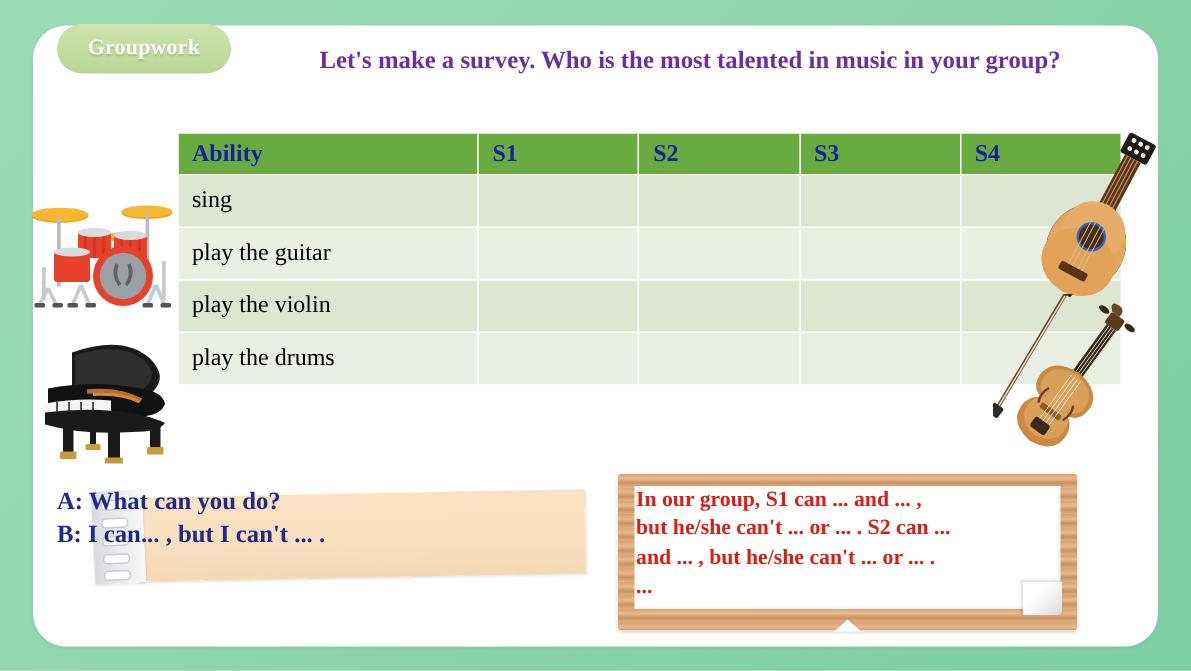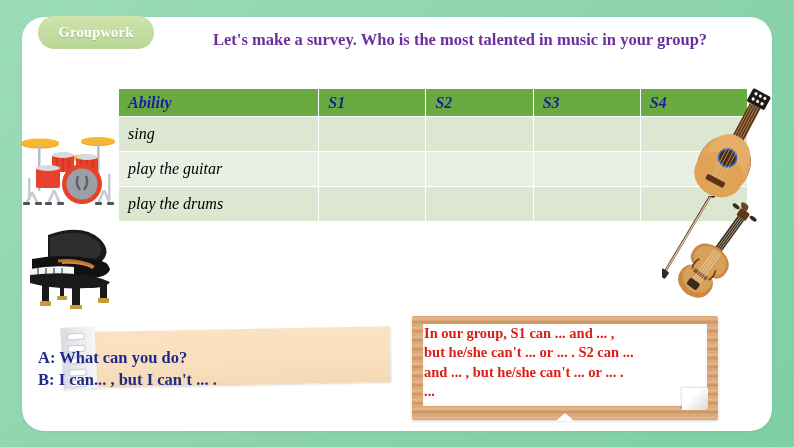--- a/index.html
+++ b/index.html
@@ -66,21 +66,20 @@
     line-height: 1.42;
     font-family: "Liberation Serif", serif;
   }
 
   
   .tbl-wrap {
     position: absolute;
     left: 118px;
     top: 88px;
     width: 630px;
-    font-style: italic;
   }
   table.survey {
     border-collapse: collapse;
     width: 630px;
     table-layout: fixed;
   }
   table.survey th, table.survey td {
     border: 1px solid #ffffff;
     padding: 0 0 0 9px;
     text-align: left;
@@ -151,21 +150,20 @@
   .note-left-text {
     position: absolute;
     left: 38px;
     top: 323px;
     width: 300px;
     color: #1f2a86;
     font-size: 16.5px;
     font-weight: bold;
     line-height: 1.36;
     font-family: "Liberation Serif", serif;
-    margin-top: 24px;
   }
 
   
   .note-right {
     position: absolute;
     left: 412px;
     top: 316px;
     width: 306px;
     height: 104px;
   }
@@ -252,20 +250,27 @@
       <tbody>
         <tr>
           <td>sing</td>
           <td></td>
           <td></td>
           <td></td>
           <td></td>
         </tr>
         <tr>
           <td>play the guitar</td>
+          <td></td>
+          <td></td>
+          <td></td>
+          <td></td>
+        </tr>
+        <tr>
+          <td>play the violin</td>
           <td></td>
           <td></td>
           <td></td>
           <td></td>
         </tr>
         <tr>
           <td>play the drums</td>
           <td></td>
           <td></td>
           <td></td>

